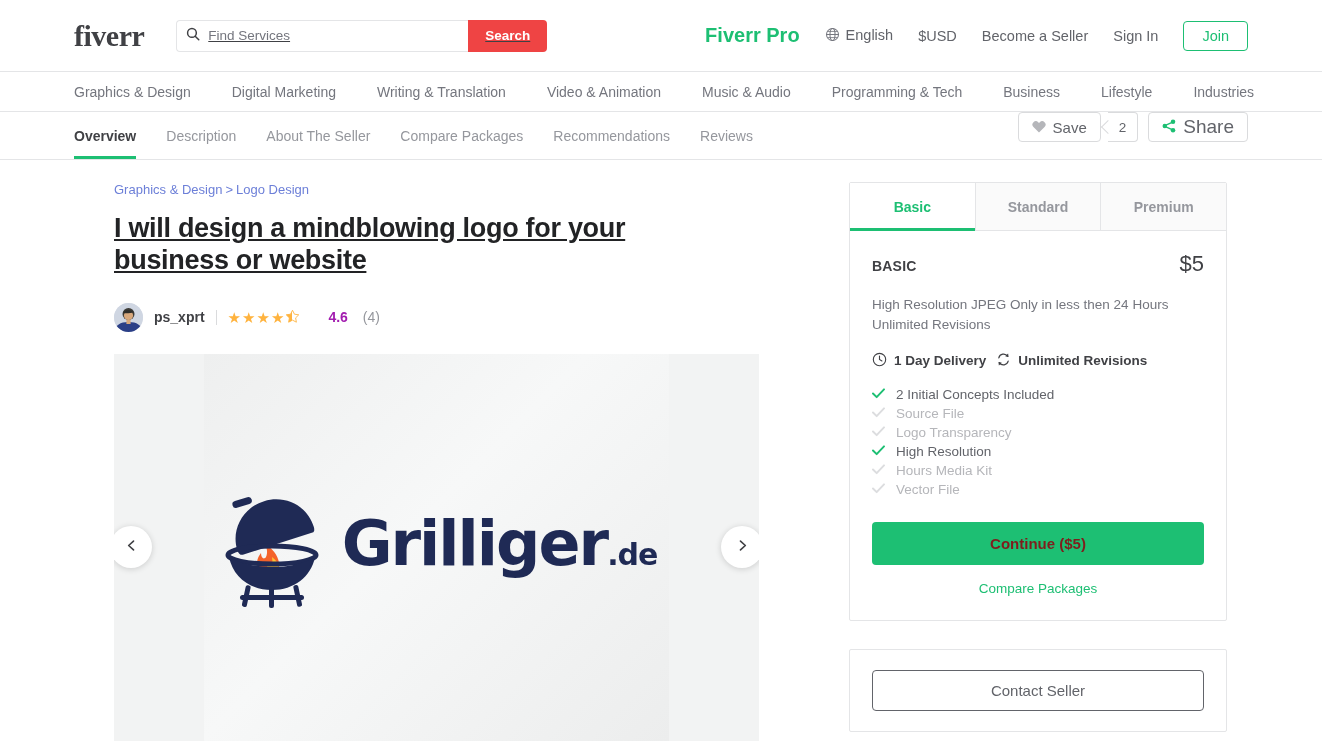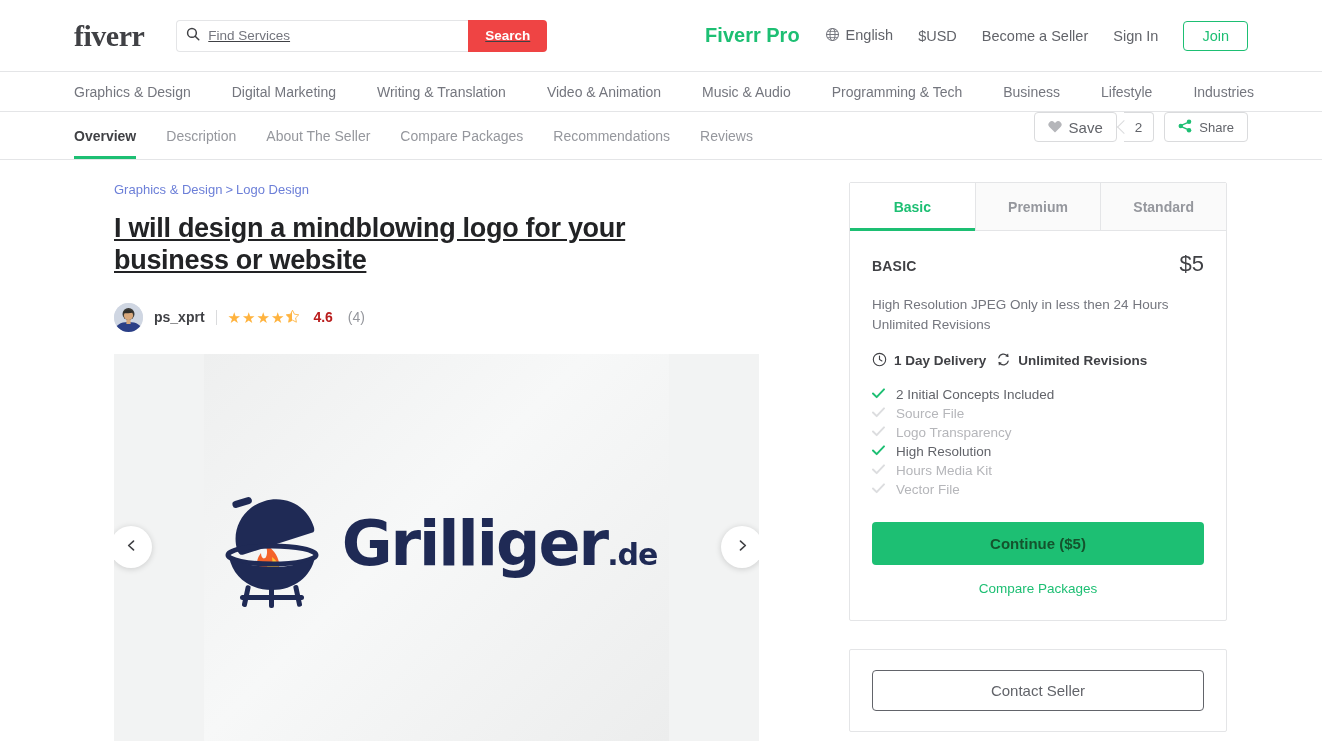--- a/index.html
+++ b/index.html
@@ -180,21 +180,21 @@
     border-left: 1px solid #dadbdd;
     border-bottom: 1px solid #dadbdd;
     transform: translateY(-50%) rotate(45deg);
   }
   .share-btn {
     display: flex; align-items: center; gap: 7px;
     border: 1px solid #dadbdd;
     border-radius: 4px;
     background: #fff;
     padding: 6px 13px;
-    font-size: 13px;
+    font-size: 19px;
     color: #62646a;
     cursor: pointer;
     margin-left: 10px;
     font-family: "Liberation Sans", sans-serif;
     height: 30px;
   }
 
   
   .page {
     display: flex;
@@ -223,21 +223,21 @@
   .avatar {
     width: 29px; height: 29px; border-radius: 50%;
     overflow: hidden; flex: none;
     background: #dfe3ea;
     position: relative;
   }
   .seller-name { font-size: 14px; font-weight: 700; color: #404145; cursor: pointer; }
   .divider-v { width: 1px; height: 15px; background: #dadbdd; }
   .stars { display: flex; align-items: center; gap: 1px; }
   .star { color: #ffb33e; font-size: 15px; line-height: 1; }
-  .rating-num { color: #b91c1c; font-size: 14px; font-weight: 700; margin-left: 2px; }
+  .rating-num { color: #a21caf; font-size: 14px; font-weight: 700; margin-left: 17px; }
   .rating-count { color: #95979d; font-size: 14px; margin-left: 4px; }
 
   
   .gallery {
     position: relative;
     width: 645px;
     height: 387px;
     background: #f2f3f3;
     overflow: hidden;
     display: flex;
@@ -309,21 +309,21 @@
   .pkg-meta { display: flex; align-items: center; gap: 10px; margin-top: 16px; }
   .pkg-meta-item { display: flex; align-items: center; gap: 7px; font-size: 13.5px; font-weight: 700; color: #404145; }
   .feature-list { margin-top: 17px; display: flex; flex-direction: column; gap: 4px; }
   .feature { display: flex; align-items: center; gap: 11px; font-size: 13.5px; }
   .feature.on { color: #62646a; }
   .feature.off { color: #b5b6ba; }
   .continue-btn {
     width: 100%;
     margin-top: 25px;
     background: #1dbf73;
-    color: #14532d;
+    color: #7f1d1d;
     border: none;
     border-radius: 4px;
     font-size: 15px;
     font-weight: 700;
     padding: 13px 0;
     cursor: pointer;
     font-family: "Liberation Sans", sans-serif;
   }
   .compare-link {
     display: block;
@@ -527,22 +527,22 @@
         </span>
       </button>
     </div>
 
   </div>
 
   <div class="right-col">
     <div class="pkg-card">
       <div class="pkg-tabs">
         <div class="pkg-tab active">Basic</div>
+        <div class="pkg-tab">Standard</div>
         <div class="pkg-tab">Premium</div>
-        <div class="pkg-tab">Standard</div>
       </div>
 
       <div class="pkg-body">
         <div class="pkg-head">
           <span class="pkg-name">BASIC</span>
           <span class="pkg-price">$5</span>
         </div>
 
         <div class="pkg-desc">High Resolution JPEG Only in less then 24 Hours Unlimited Revisions</div>
 

